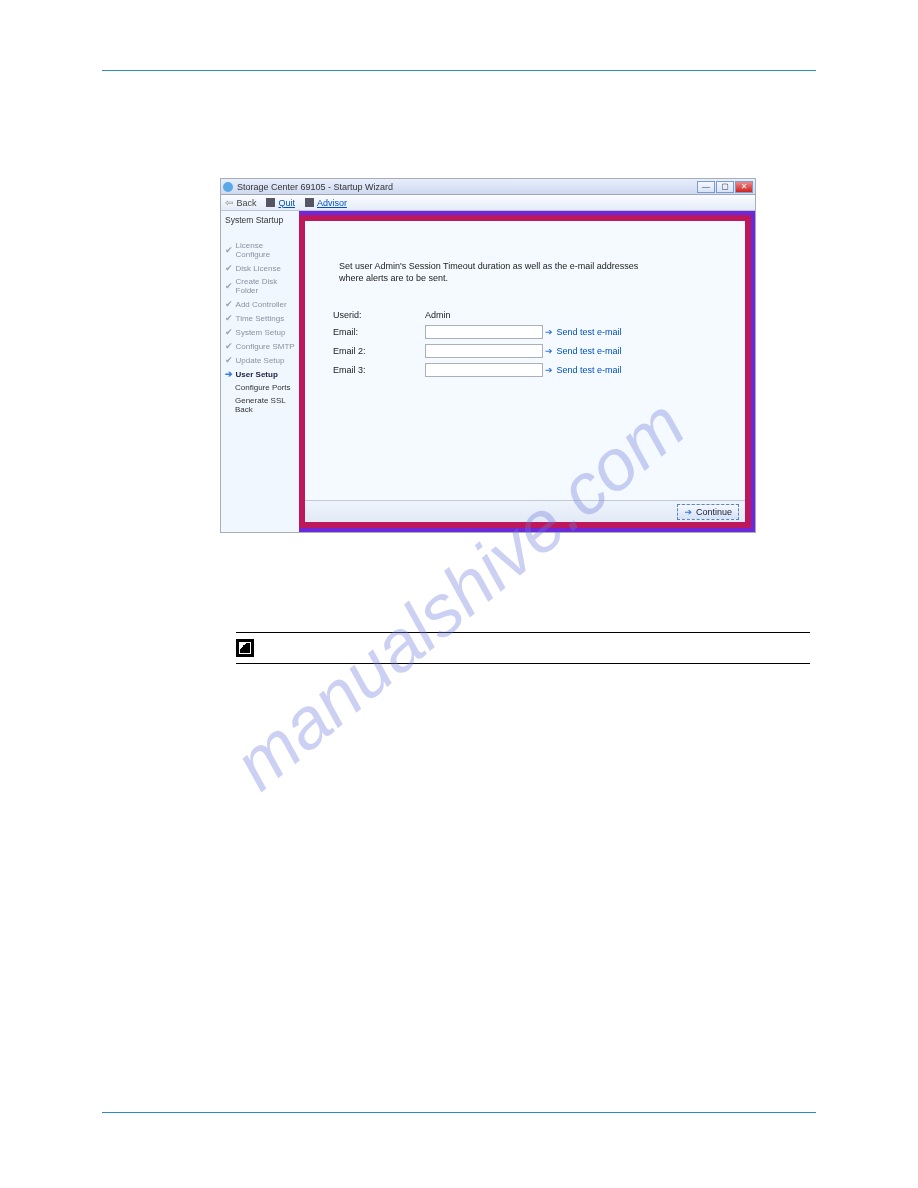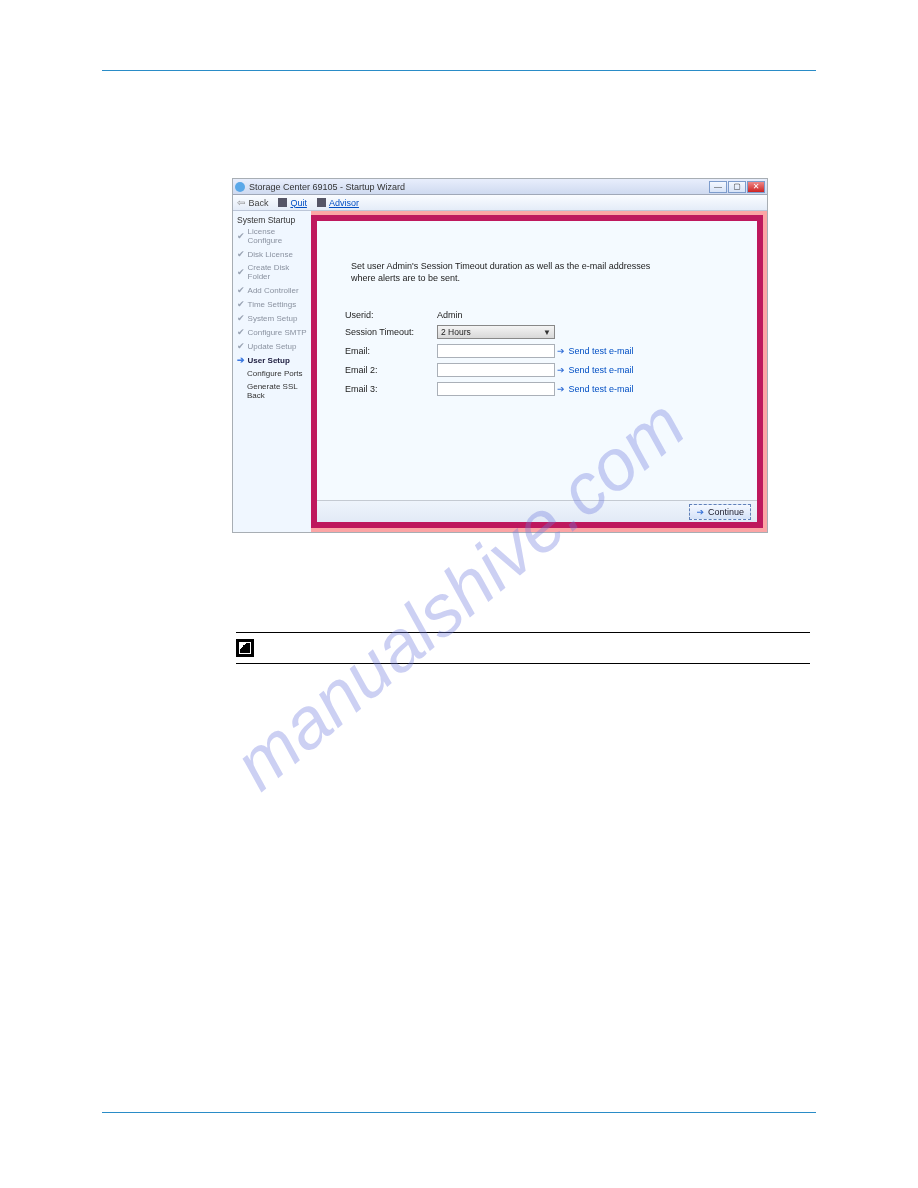--- a/index.html
+++ b/index.html
@@ -34,25 +34,25 @@
     position: absolute;
     bottom: 75px;
     left: 102px;
     right: 102px;
     border-top: 1px solid #2a8cc7;
   }
 
   .wizard {
     position: absolute;
     top: 178px;
-    left: 232px;
+    left: 220px;
     width: 536px;
     height: 355px;
     border: 1px solid #a8aeb4;
-    background: #fca5a5;
+    background: #6d28d9;
     font-size: 9px;
   }
   .titlebar {
     display: flex;
     align-items: center;
     height: 16px;
     background: linear-gradient(#e8eefc, #cfdaf0);
     border-bottom: 1px solid #a0a8b8;
     padding: 0 2px;
   }
@@ -86,21 +86,21 @@
   .body-area {
     display: flex;
     height: calc(100% - 32px);
   }
   .sidebar {
     width: 78px;
     padding: 4px 2px;
     background: #f0f7ff;
     color: #3a4a66;
   }
-  .sidebar .sb-title { font-size: 8.5px; color: #333; margin-bottom: 0; padding-left: 2px;}
+  .sidebar .sb-title { font-size: 8.5px; color: #333; margin-bottom: 14px; padding-left: 2px;}
   .sidebar .step {
     display: flex; align-items: center; gap: 3px;
     padding: 2px 0 2px 2px;
     font-size: 8px; color: #8a92a0;
   }
   .sidebar .step .chk { color: #9aa4b4; font-size: 9px; }
   .sidebar .step.current { color: #224; font-weight: bold; }
   .sidebar .step.current .chk { color: #3b78e0; }
   .sidebar .step.pending { color: #333; padding-left: 12px; }
   .content {
@@ -256,28 +256,20 @@
     <div class="content">
       <div class="content-inner">
         <div class="instruction">Set user Admin's Session Timeout duration as well as the e-mail addresses where alerts are to be sent.</div>
 
         <div class="form-row">
           <span class="label">Userid:</span>
           <span class="value">Admin</span>
           <span></span>
         </div>
 
-        <div class="form-row">
-          <span class="label">Session Timeout:</span>
-          <div class="select">
-            <span>2 Hours</span>
-            <span class="tri">▼</span>
-          </div>
-          <span></span>
-        </div>
 
         <div id="email-rows">
             <div class="form-row">
               <span class="label">Email:</span>
               <input class="input" style="">
               <span class="send-link">
                 <span class="arw">➔</span>
                 <span class="lnk">Send test e-mail</span>
               </span>
             </div>

